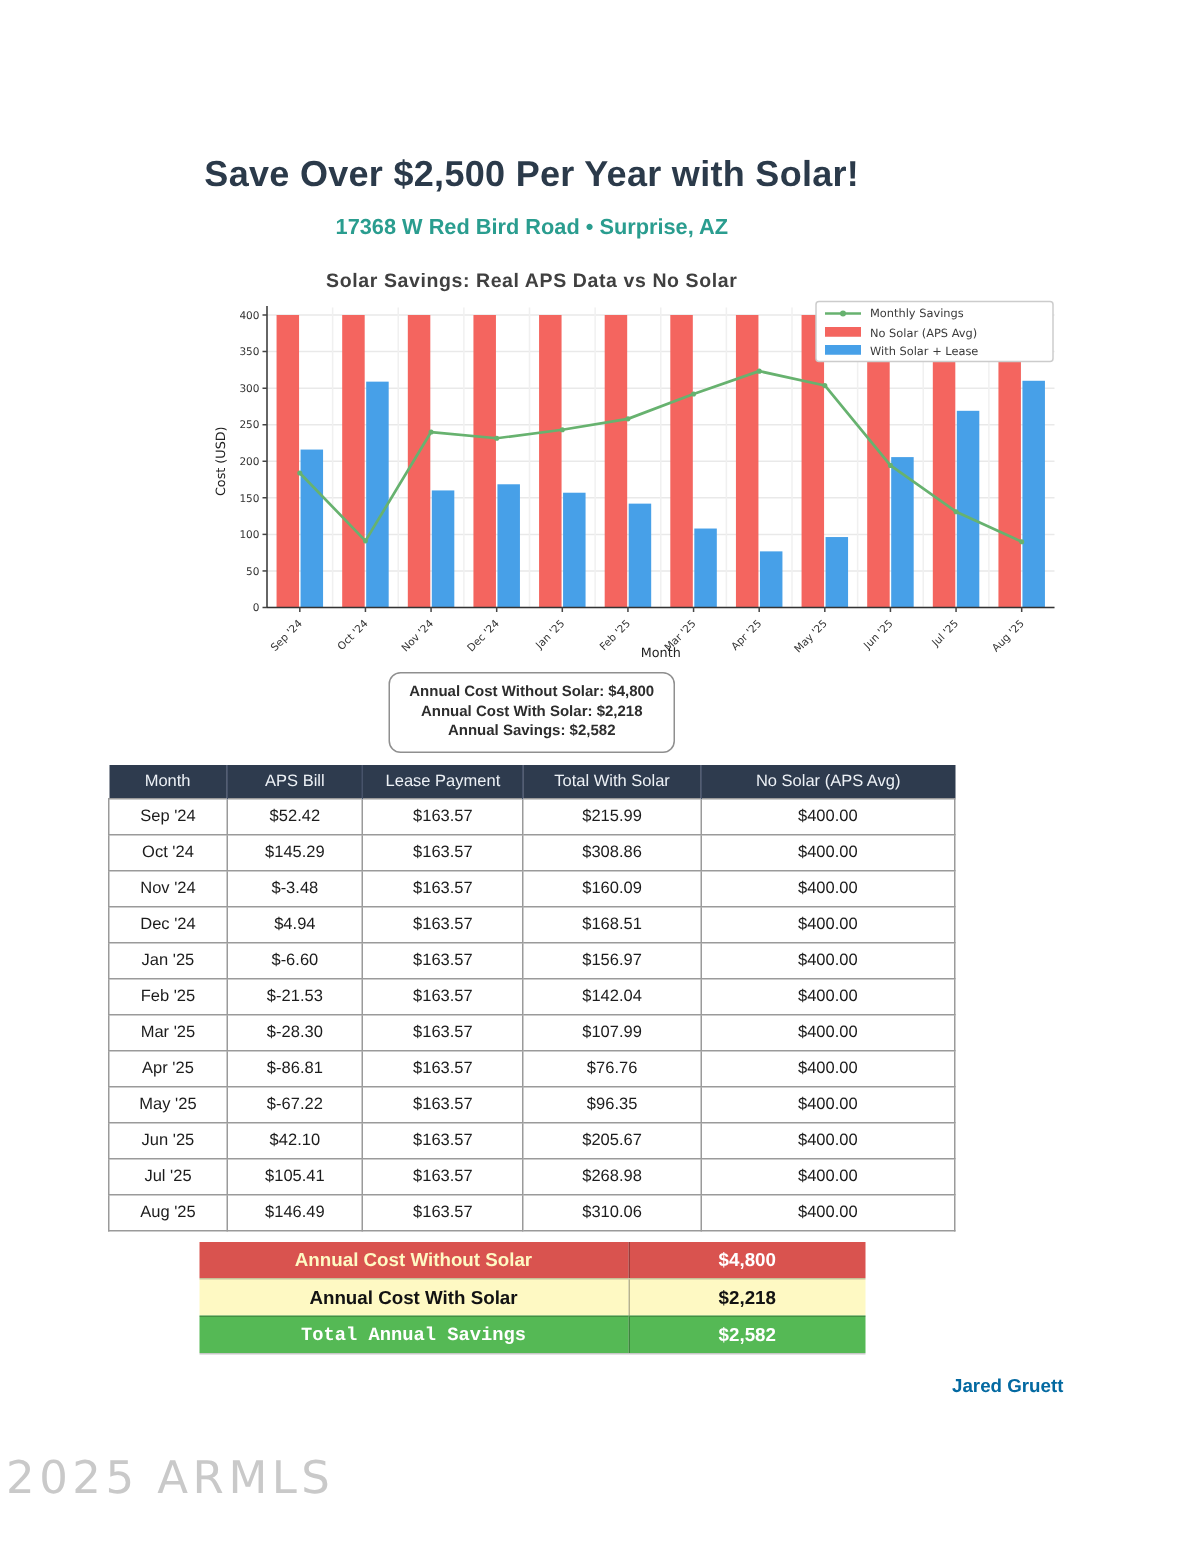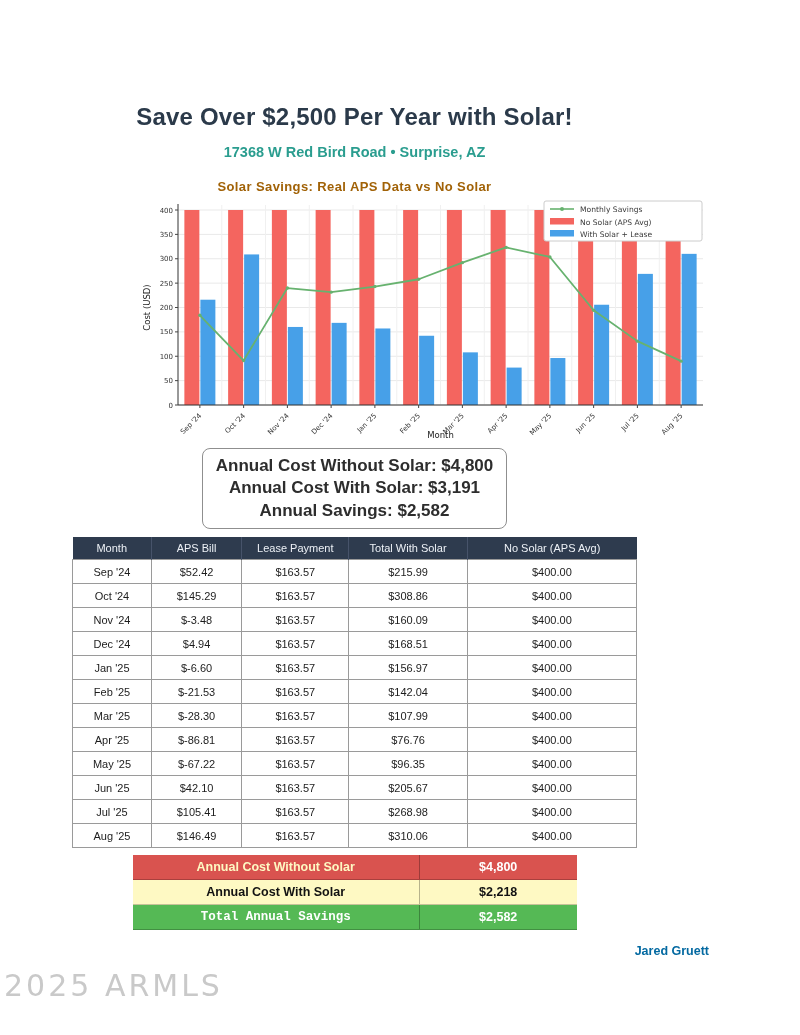--- a/index.html
+++ b/index.html
@@ -2,29 +2,29 @@
 <html><head>
 <meta charset="utf-8">
 <style>
   html,body{margin:0;padding:0;background:#fff;}
   .page{position:relative;width:709px;height:1035px;background:#fff;overflow:hidden;
         font-family:"Liberation Sans",sans-serif;}
   .page-title{margin:103px 0 0 0;text-align:center;font-size:24px;font-weight:bold;
         color:#2b3a4a;letter-spacing:.2px;}
   .address{margin-top:13px;text-align:center;font-size:14.5px;font-weight:bold;color:#2a9d8f;}
   .chart-title{margin-top:19px;text-align:center;font-size:13px;font-weight:bold;
-        color:#a16207;letter-spacing:.4px;}
+        color:#404040;letter-spacing:.4px;}
   .chart-wrap{margin:3px 0 0 140px;width:570px;height:245px;}
   .chart-wrap svg{display:block;}
   .tick{font-size:7px;fill:#333;font-family:"DejaVu Sans",sans-serif;}
   .axis-label{font-size:8.5px;fill:#222;font-family:"DejaVu Sans",sans-serif;}
   .legend-label{font-size:7.6px;fill:#3a3a3a;font-family:"DejaVu Sans",sans-serif;}
   .annotation-row{text-align:center;margin-top:6px;}
   .annotation{display:inline-block;border:1.5px solid #8f8f8f;border-radius:8px;
-        padding:6px 13px;font-size:17px;font-weight:bold;color:#2d2d2d;line-height:1.32;
+        padding:6px 13px;font-size:10px;font-weight:bold;color:#2d2d2d;line-height:1.32;
         background:#fff;}
   table.data-table{width:565px;margin:8px auto 0;border-collapse:collapse;
         font-size:11px;color:#1c1c1c;}
   table.data-table th{background:#2e3b4e;color:#edf1f6;font-weight:normal;
         font-size:11px;padding:5px 3px;border-right:1px solid #47536a;height:12px;}
   table.data-table th:last-child{border-right:none;}
   table.data-table td{border:1px solid #9a9a9a;text-align:center;padding:5px 3px;height:13px;}
   table.summary-table{width:444px;margin:7px auto 0;border-collapse:collapse;
         font-size:12.5px;font-weight:bold;}
   table.summary-table td{text-align:center;padding:5px 4px;height:14px;
@@ -159,21 +159,21 @@
         <rect x="410" y="21" width="24" height="6.5" fill="#f4655f"></rect>
         <text x="440" y="27.5" class="legend-label">No Solar (APS Avg)</text>
         <rect x="410" y="33" width="24" height="6.5" fill="#47a0e8"></rect>
         <text x="440" y="39.5" class="legend-label">With Solar + Lease</text>
       </svg>
   </div>
 
   <div class="annotation-row">
     <div class="annotation">
       <div>Annual Cost Without Solar: $4,800</div>
-      <div>Annual Cost With Solar: $3,191</div>
+      <div>Annual Cost With Solar: $2,218</div>
       <div>Annual Savings: $2,582</div>
     </div>
   </div>
 
   <table class="data-table">
     <colgroup>
       <col style="width:14%">
         <col style="width:16%">
         <col style="width:19%">
       <col style="width:21%">

